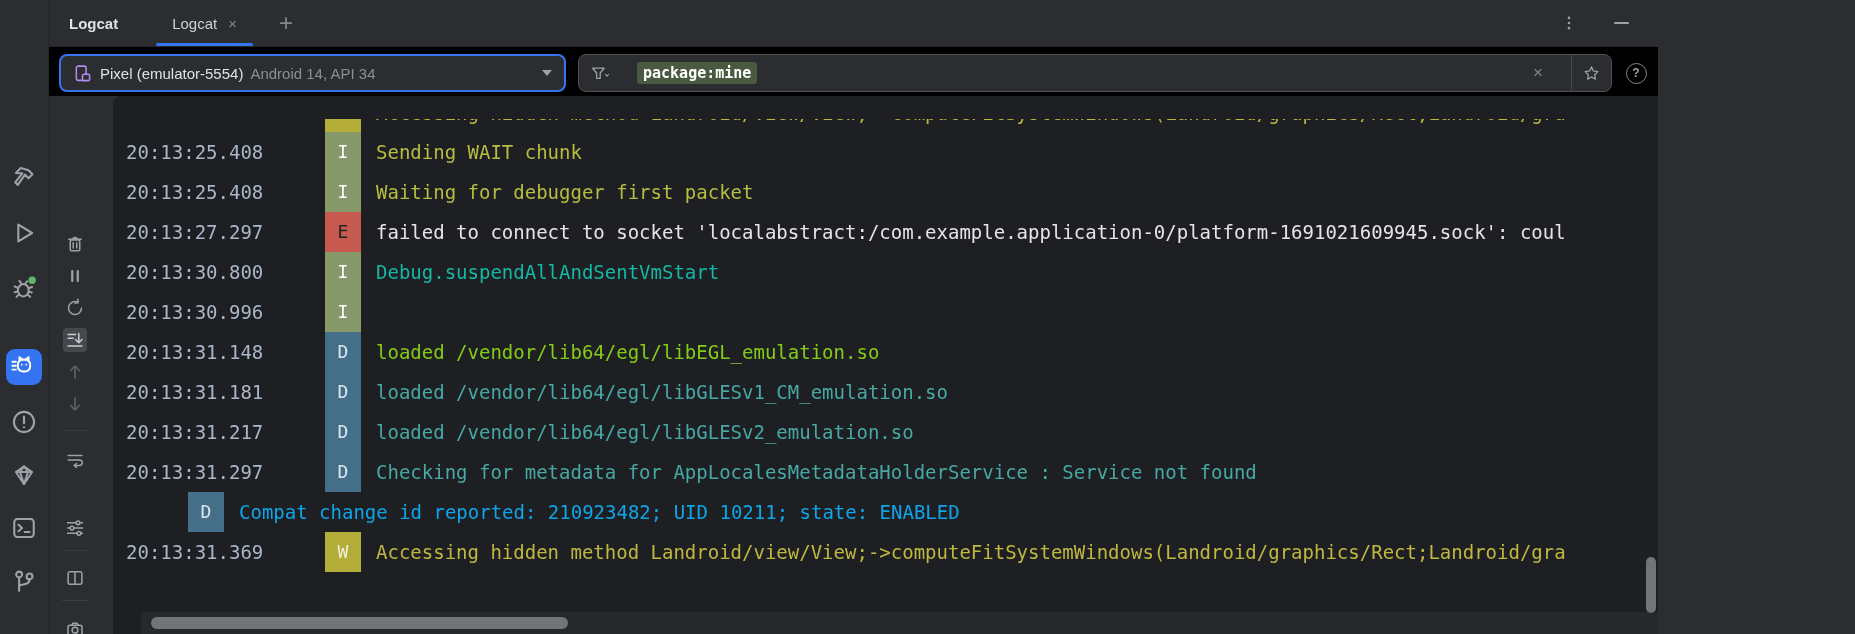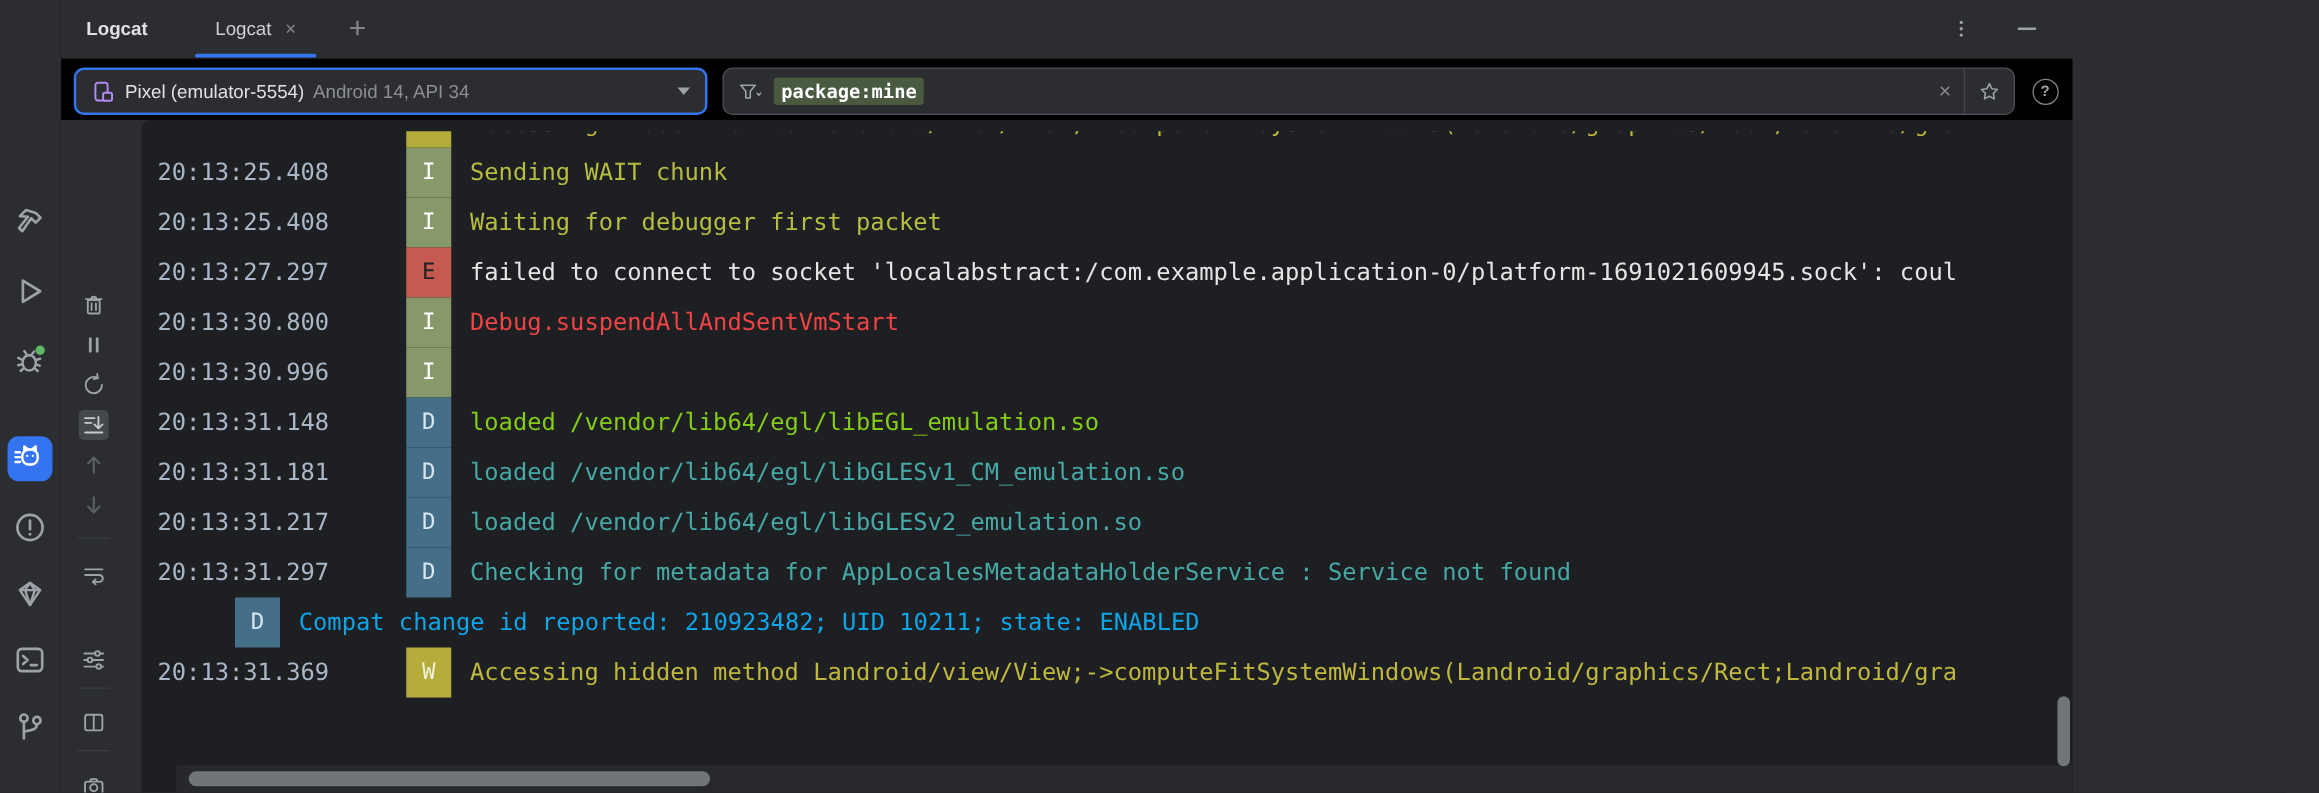--- a/index.html
+++ b/index.html
@@ -28,38 +28,38 @@
   .minim i{display:block;width:15px;height:2px;background:#9ea1a8;border-radius:1px;}
 
   
   .controls{height:49px;flex:none;display:flex;align-items:flex-start;padding:7px 10px 0 10px;background:#000000;box-sizing:border-box;}
   .combo{flex:none;width:507px;height:38px;box-sizing:border-box;border:2px solid #3574f0;border-radius:8px;
     display:flex;align-items:center;padding:0 12px;background:#2b2d30;}
   .combo .dname{margin-left:8px;font-size:15px;color:#dfe1e5;white-space:nowrap;}
   .combo .ddet{margin-left:7px;font-size:15px;color:#8c8e94;white-space:nowrap;}
   .chev{width:0;height:0;border-left:5px solid transparent;border-right:5px solid transparent;border-top:6px solid #9ea1a8;}
   .filter{flex:1;height:38px;box-sizing:border-box;margin-left:12px;border:1px solid #4e5157;border-radius:8px;
-    display:flex;align-items:center;padding-left:11px;background:#2b2d30;overflow:hidden;}
+    display:flex;align-items:center;padding-left:11px;background:#2b2d30;overflow:hidden;gap:18px;}
   .chip{margin-left:9px;padding:2px 6px;border-radius:3px;background:#4a5a40;color:#ffffff;
     font-family:"DejaVu Sans Mono",monospace;font-weight:bold;font-size:15px;}
   .fclear{padding:0 10px;font-size:17px;color:#85878c;}
   .fright{align-self:stretch;border-left:1px solid #46484d;display:flex;align-items:center;padding:0 11px;}
   .help{flex:none;width:24px;height:38px;margin-left:12px;display:flex;align-items:center;justify-content:center;}
   .helpc{width:19px;height:19px;border:1.6px solid #85878c;border-radius:50%;display:flex;align-items:center;justify-content:center;
     font-size:12px;font-weight:bold;color:#9ea1a8;}
 
   
   .content{position:relative;flex:1;background:#2b2d30;}
   .lctb{position:absolute;left:0;top:0;width:64px;bottom:0;background:#2b2d30;}
   .tbtn{position:absolute;left:14px;width:24px;height:24px;display:flex;align-items:center;justify-content:center;border-radius:4px;}
   .tbtn.act{background:#45484c;}
   .tdiv{position:absolute;left:13px;width:26px;height:1px;background:#3a3c40;}
 
   .log{position:absolute;left:64px;top:0;right:0;bottom:0;background:#1e1f22;border-radius:8px 0 0 0;overflow:hidden;}
-  .rows{padding:9px 0 0 13px;}
+  .rows{padding:23px 0 0 13px;}
   .clipwin{height:13px;overflow:hidden;position:relative;}
   .lrow{height:40px;display:flex;white-space:pre;font-family:"DejaVu Sans Mono",monospace;font-size:19px;line-height:40px;}
   .ts{flex:none;width:137px;color:#a9b7c6;}
   .bdg{flex:none;width:36px;margin-left:62px;text-align:center;font-size:18px;}
   .msg{flex:none;margin-left:15px;}
 
   
   .htrack{position:absolute;left:28px;right:0;bottom:0;height:22px;background:#26282b;}
   .hthumb{position:absolute;left:10px;top:5px;width:417px;height:12px;border-radius:6px;background:#717478;}
   .vthumb{position:absolute;right:2px;top:461px;width:10px;height:56px;border-radius:5px;background:#717478;}
@@ -254,21 +254,21 @@
       </div>
 
       <div class="log">
         <div class="rows">
             <div class="clipwin">
               <div class="lrow" style="margin-top: -26px;"><span class="ts"></span><span class="bdg" style="background: rgb(181, 173, 57); color: rgb(241, 239, 221);">W</span><span class="msg" style="color: rgb(192, 184, 62);">Accessing hidden method Landroid/view/View;-&gt;computeFitSystemWindows(Landroid/graphics/Rect;Landroid/gra</span></div>
             </div>
             <div class="lrow"><span class="ts">20:13:25.408</span><span class="bdg" style="background: rgb(135, 153, 106); color: rgb(255, 255, 255);">I</span><span class="msg" style="color: rgb(182, 189, 64);">Sending WAIT chunk</span></div>
             <div class="lrow"><span class="ts">20:13:25.408</span><span class="bdg" style="background: rgb(135, 153, 106); color: rgb(255, 255, 255);">I</span><span class="msg" style="color: rgb(182, 189, 64);">Waiting for debugger first packet</span></div>
             <div class="lrow"><span class="ts">20:13:27.297</span><span class="bdg" style="background: rgb(199, 90, 80); color: rgb(31, 33, 36);">E</span><span class="msg" style="color: #e5e5e5;">failed to connect to socket 'localabstract:/com.example.application-0/platform-1691021609945.sock': coul</span></div>
-            <div class="lrow"><span class="ts">20:13:30.800</span><span class="bdg" style="background: rgb(135, 153, 106); color: rgb(255, 255, 255);">I</span><span class="msg" style="color: #ef4444;">Debug.suspendAllAndSentVmStart</span></div>
+            <div class="lrow"><span class="ts">20:13:30.800</span><span class="bdg" style="background: rgb(135, 153, 106); color: rgb(255, 255, 255);">I</span><span class="msg" style="color: #14b8a6;">Debug.suspendAllAndSentVmStart</span></div>
             <div class="lrow"><span class="ts">20:13:30.996</span><span class="bdg" style="background: rgb(135, 153, 106); color: rgb(255, 255, 255);">I</span></div>
             <div class="lrow"><span class="ts">20:13:31.148</span><span class="bdg" style="background: rgb(69, 110, 136); color: rgb(215, 230, 239);">D</span><span class="msg" style="color: #84cc16;">loaded /vendor/lib64/egl/libEGL_emulation.so</span></div>
             <div class="lrow"><span class="ts">20:13:31.181</span><span class="bdg" style="background: rgb(69, 110, 136); color: rgb(215, 230, 239);">D</span><span class="msg" style="color: rgb(70, 169, 165);">loaded /vendor/lib64/egl/libGLESv1_CM_emulation.so</span></div>
             <div class="lrow"><span class="ts">20:13:31.217</span><span class="bdg" style="background: rgb(69, 110, 136); color: rgb(215, 230, 239);">D</span><span class="msg" style="color: rgb(70, 169, 165);">loaded /vendor/lib64/egl/libGLESv2_emulation.so</span></div>
             <div class="lrow"><span class="ts">20:13:31.297</span><span class="bdg" style="background: rgb(69, 110, 136); color: rgb(215, 230, 239);">D</span><span class="msg" style="color: rgb(70, 169, 165);">Checking for metadata for AppLocalesMetadataHolderService : Service not found</span></div>
             <div class="lrow"><span class="bdg" style="background: rgb(69, 110, 136); color: rgb(215, 230, 239);">D</span><span class="msg" style="color: #0ea5e9;">Compat change id reported: 210923482; UID 10211; state: ENABLED</span></div>
             <div class="lrow"><span class="ts">20:13:31.369</span><span class="bdg" style="background: rgb(181, 173, 57); color: rgb(241, 239, 221);">W</span><span class="msg" style="color: rgb(192, 184, 62);">Accessing hidden method Landroid/view/View;-&gt;computeFitSystemWindows(Landroid/graphics/Rect;Landroid/gra</span></div>
           </div>
         <div class="htrack">
           <div class="hthumb"></div>

